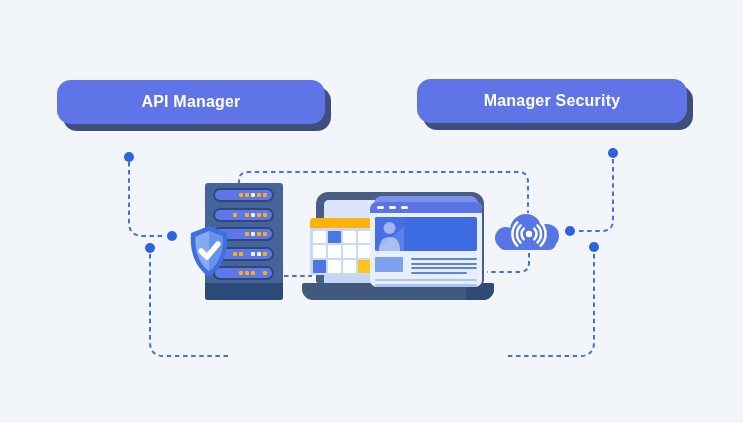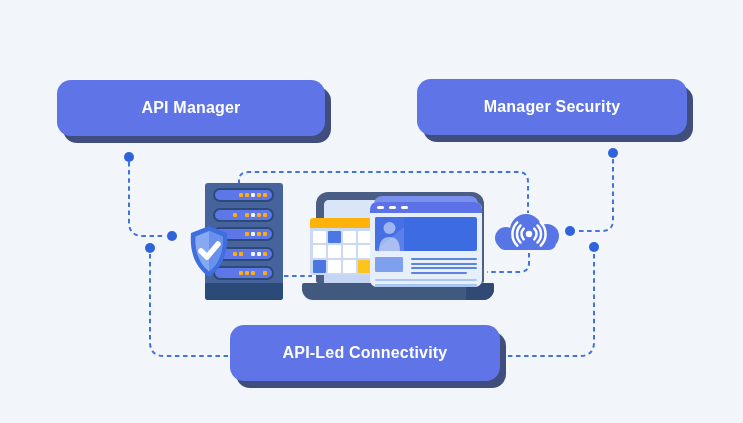--- a/index.html
+++ b/index.html
@@ -6,21 +6,21 @@
   body{font-family:"Liberation Sans", sans-serif;}
   .canvas{
     position:relative;width:743px;height:423px;overflow:hidden;
     background:var(--background,#F2F6FB);
   }
   
   .connector-layer{position:absolute;inset:0;z-index:1;}
   .conn{fill:none;stroke:var(--connector,#4272DE);stroke-width:2;stroke-dasharray:4.5 3.6;}
   .dot{fill:var(--connector-dot,#2E63DB);}
   
-  .btn{position:absolute;z-index:5;height:56px;}
+  .btn{position:absolute;z-index:5;height:44px;}
   .btn .btn-shadow{position:absolute;left:6px;top:7px;width:100%;height:100%;
     border-radius:14px;background:var(--button-shadow,#3F4E7C);}
   .btn .btn-face{position:absolute;inset:0;border-radius:14px;
     background:var(--button-fill,#5F74E6);display:flex;align-items:center;justify-content:center;
     color:var(--button-text,#FFFFFF);font-weight:bold;font-size:16px;letter-spacing:.2px;}
   #btn-api-manager{left:57px;top:80px;width:268px;}
   #btn-advanced-security{left:417px;top:79px;width:270px;}
   #btn-api-led-connectivity{left:230px;top:325px;width:270px;}
   
   .server{position:absolute;left:205px;top:183px;width:78px;height:117px;z-index:2;}
@@ -94,24 +94,20 @@
     <circle class="dot" cx="594" cy="247" r="5"></circle>
   </svg>
 
   <div class="btn" id="btn-api-manager">
     <div class="btn-shadow"></div>
     <div class="btn-face">API Manager</div>
   </div>
   <div class="btn" id="btn-advanced-security">
     <div class="btn-shadow"></div>
     <div class="btn-face">Manager Security</div>
-  </div>
-  <div class="btn" id="btn-api-led-connectivity">
-    <div class="btn-shadow"></div>
-    <div class="btn-face">API-Led Connectivity</div>
   </div>
 
   <div class="server">
     <div class="server-body"></div>
     <div class="server-slot" style="top:5px">
         <span class="led" style="background: rgb(255, 173, 13);"></span>
         <span class="led" style="background: rgb(255, 173, 13);"></span>
         <span class="led" style="background: rgb(239, 244, 251);"></span>
         <span class="led" style="background: rgb(255, 173, 13);"></span>
         <span class="led" style="background: rgb(255, 173, 13);"></span>

